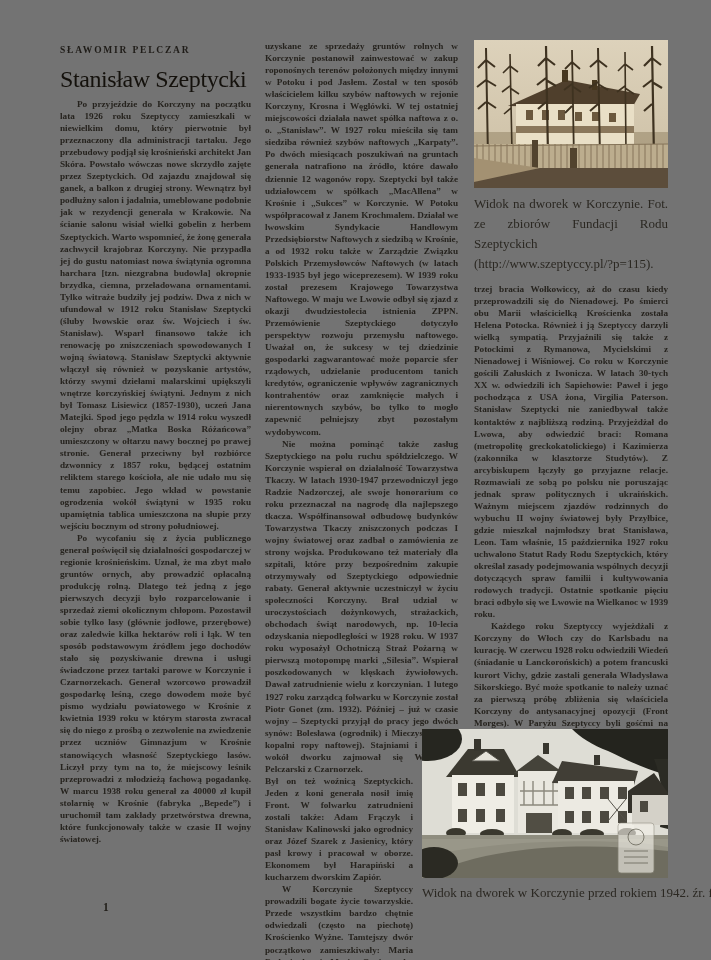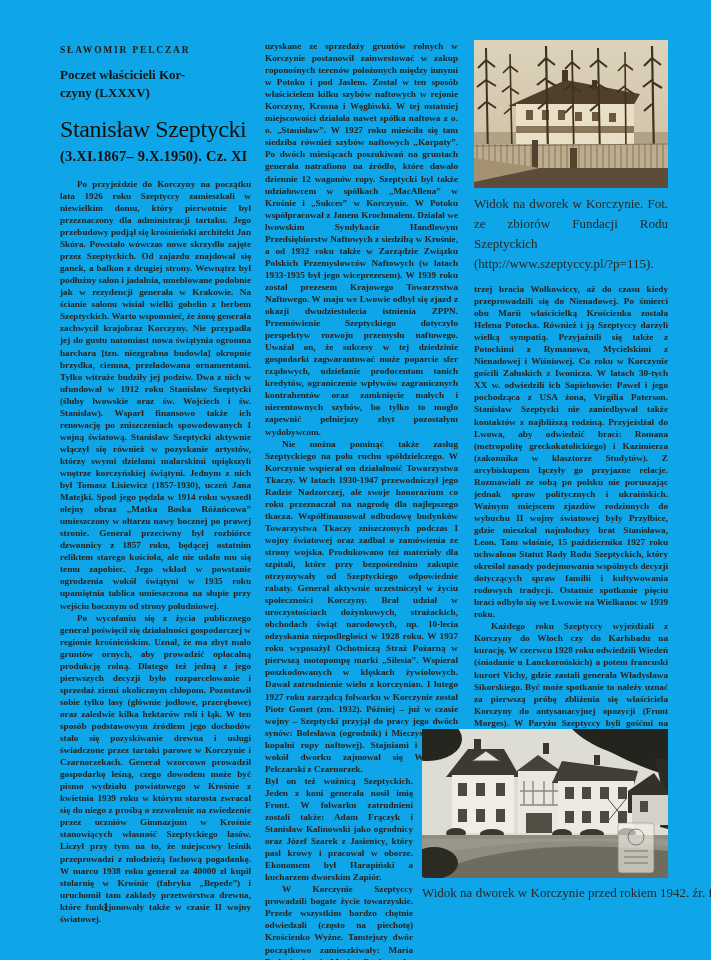--- a/index.html
+++ b/index.html
@@ -1,19 +1,19 @@
 <!DOCTYPE html>
 <html lang="pl"><head>
 <meta charset="utf-8">
 <style>
   * { margin:0; padding:0; box-sizing:border-box; }
   html,body { background:#888; }
   .page {
     position:relative; width:711px; height:960px; margin:0 auto;
-    background:#0ea5e9; overflow:hidden;
+    background:#737373; overflow:hidden;
     font-family:"Liberation Serif","DejaVu Serif",serif;
     color:#26231e;
   }
   .col { position:absolute; top:40px; }
   .col1 { left:60px;  width:191px; }
   .col2 { left:265px; width:193px; }
   .col3 { left:474px; width:194px; }
 
   .author {
     font-size:9.5px; font-weight:bold; letter-spacing:1.8px;
@@ -52,24 +52,21 @@
     font-size:11.5px; font-weight:bold; letter-spacing:2px; color:#23201b;
   }
 </style>
 </head>
 <body>
 
 <div class="page">
 
   <div class="col col1">
     <div class="author">SŁAWOMIR PELCZAR</div>
-    <div class="series">Poczet właścicieli Kor-
-czyny (LXXXV)</div>
     <h1 class="title">Stanisław Szeptycki</h1>
-    <div class="dates">(3.XI.1867– 9.X.1950). Cz. XI</div>
     <div class="body-text">
       <p>Po przyjeździe do Korczyny na początku lata 1926 roku Szeptyccy zamieszkali w niewielkim domu, który pierwotnie był przeznaczony dla administracji tartaku. Jego przebudowy podjął się krośnieński architekt Jan Skóra. Powstało wówczas nowe skrzydło zajęte przez Szeptyckich. Od zajazdu znajdował się ganek, a balkon z drugiej strony. Wewnątrz był podłużny salon i jadalnia, umeblowane podobnie jak w rezydencji generała w Krakowie. Na ścianie salonu wisiał wielki gobelin z herbem Szeptyckich. Warto wspomnieć, że żonę generała zachwycił krajobraz Korczyny. Nie przypadła jej do gustu natomiast nowa świątynia ogromna harchara [tzn. niezgrabna budowla] okropnie brzydka, ciemna, przeładowana ornamentami. Tylko witraże budziły jej podziw. Dwa z nich w ufundował w 1912 roku Stanisław Szeptycki (śluby lwowskie oraz św. Wojciech i św. Stanisław). Wsparł finansowo także ich renowację po zniszczeniach spowodowanych I wojną światową. Stanisław Szeptycki aktywnie włączył się również w pozyskanie artystów, którzy swymi dziełami malarskimi upiększyli wnętrze korczyńskiej świątyni. Jednym z nich był Tomasz Lisiewicz (1857-1930), uczeń Jana Matejki. Spod jego pędzla w 1914 roku wyszedł olejny obraz „Matka Boska Różańcowa” umieszczony w ołtarzu nawy bocznej po prawej stronie. Generał przeciwny był rozbiórce dzwonnicy z 1857 roku, będącej ostatnim reliktem starego kościoła, ale nie udało mu się temu zapobiec. Jego wkład w powstanie ogrodzenia wokół świątyni w 1935 roku upamiętnia tablica umieszczona na słupie przy wejściu bocznym od strony południowej.</p>
       <p>Po wycofaniu się z życia publicznego generał poświęcił się działalności gospodarczej w regionie krośnieńskim. Uznał, że ma zbyt mało gruntów ornych, aby prowadzić opłacalną produkcję rolną. Dlatego też jedną z jego pierwszych decyzji było rozparcelowanie i sprzedaż ziemi okolicznym chłopom. Pozostawił sobie tylko lasy (głównie jodłowe, przerębowe) oraz zaledwie kilka hektarów roli i łąk. W ten sposób podstawowym źródłem jego dochodów stało się pozyskiwanie drewna i usługi świadczone przez tartaki parowe w Korczynie i Czarnorzekach. Generał wzorcowo prowadził gospodarkę leśną, czego dowodem może być pismo wydziału powiatowego w Krośnie z kwietnia 1939 roku w którym starosta zwracał się do niego z prośbą o zezwolenie na zwiedzenie przez uczniów Gimnazjum w Krośnie stanowiących własność Szeptyckiego lasów. Liczył przy tym na to, że miejscowy leśnik przeprowadzi z młodzieżą fachową pogadankę. W marcu 1938 roku generał za 40000 zł kupił stolarnię w Krośnie (fabryka „Bepede”) i uruchomił tam zakłady przetwórstwa drewna, które funkcjonowały także w czasie II wojny światowej.</p>
     </div>
   </div>
 
   <div class="col col2">
     <div class="body-text">
       <p class="no-indent">uzyskane ze sprzedaży gruntów rolnych w Korczynie postanowił zainwestować w zakup roponośnych terenów położonych między innymi w Potoku i pod Jasłem. Został w ten sposób właścicielem kilku szybów naftowych w rejonie Korczyny, Krosna i Węglówki. W tej ostatniej miejscowości działała nawet spółka naftowa z o. o. „Stanisław”. W 1927 roku mieściła się tam siedziba również szybów naftowych „Karpaty”. Po dwóch miesiącach poszukiwań na gruntach generała natrafiono na źródło, które dawało dziennie 12 wagonów ropy. Szeptycki był także udziałowcem w spółkach „MacAllena” w Krośnie i „Sukces” w Korczynie. W Potoku współpracował z Janem Krochmalem. Działał we lwowskim Syndykacie Handlowym Przedsiębiorstw Naftowych z siedzibą w Krośnie, a od 1932 roku także w Zarządzie Związku Polskich Przemysłowców Naftowych (w latach 1933-1935 był jego wiceprezesem). W 1939 roku został prezesem Krajowego Towarzystwa Naftowego. W maju we Lwowie odbył się zjazd z okazji dwudziestolecia istnienia ZPPN. Przemówienie Szeptyckiego dotyczyło perspektyw rozwoju przemysłu naftowego. Uważał on, że sukcesy w tej dziedzinie gospodarki zagwarantować może poparcie sfer rządowych, udzielanie producentom tanich kredytów, ograniczenie wpływów zagranicznych kontrahentów oraz zamknięcie małych i nierentownych szybów, bo tylko to mogło zapewnić pełniejszy zbyt pozostałym wydobywcom.</p>
       <p>Nie można pominąć także zasług Szeptyckiego na polu ruchu spółdzielczego. W Korczynie wspierał on działalność Towarzystwa Tkaczy. W latach 1930-1947 przewodniczył jego Radzie Nadzorczej, ale swoje honorarium co roku przeznaczał na nagrodę dla najlepszego tkacza. Współfinansował odbudowę budynków Towarzystwa Tkaczy zniszczonych podczas I wojny światowej oraz zadbał o zamówienia ze strony wojska. Produkowano też materiały dla szpitali, które przy bezpośrednim zakupie otrzymywały od Szeptyckiego odpowiednie rabaty. Generał aktywnie uczestniczył w życiu społeczności Korczyny. Brał udział w uroczystościach dożynkowych, strażackich, obchodach świąt narodowych, np. 10-lecia odzyskania niepodległości w 1928 roku. W 1937 roku wyposażył Ochotniczą Straż Pożarną w pierwszą motopompę marki „Silesia”. Wspierał poszkodowanych w klęskach żywiołowych. Dawał zatrudnienie wielu z korczynian. 1 lutego 1927 roku zarządcą folwarku w Korczynie został Piotr Gonet (zm. 1932). Później – już w czasie wojny – Szeptycki przyjął do pracy jego dwóch synów: Bolesława (ogrodnik) i Mieczysława (do kopalni ropy naftowej). Stajniami i ogrodem wokół dworku zajmował się Władysław Pelczarski z Czarnorzek.</p>

